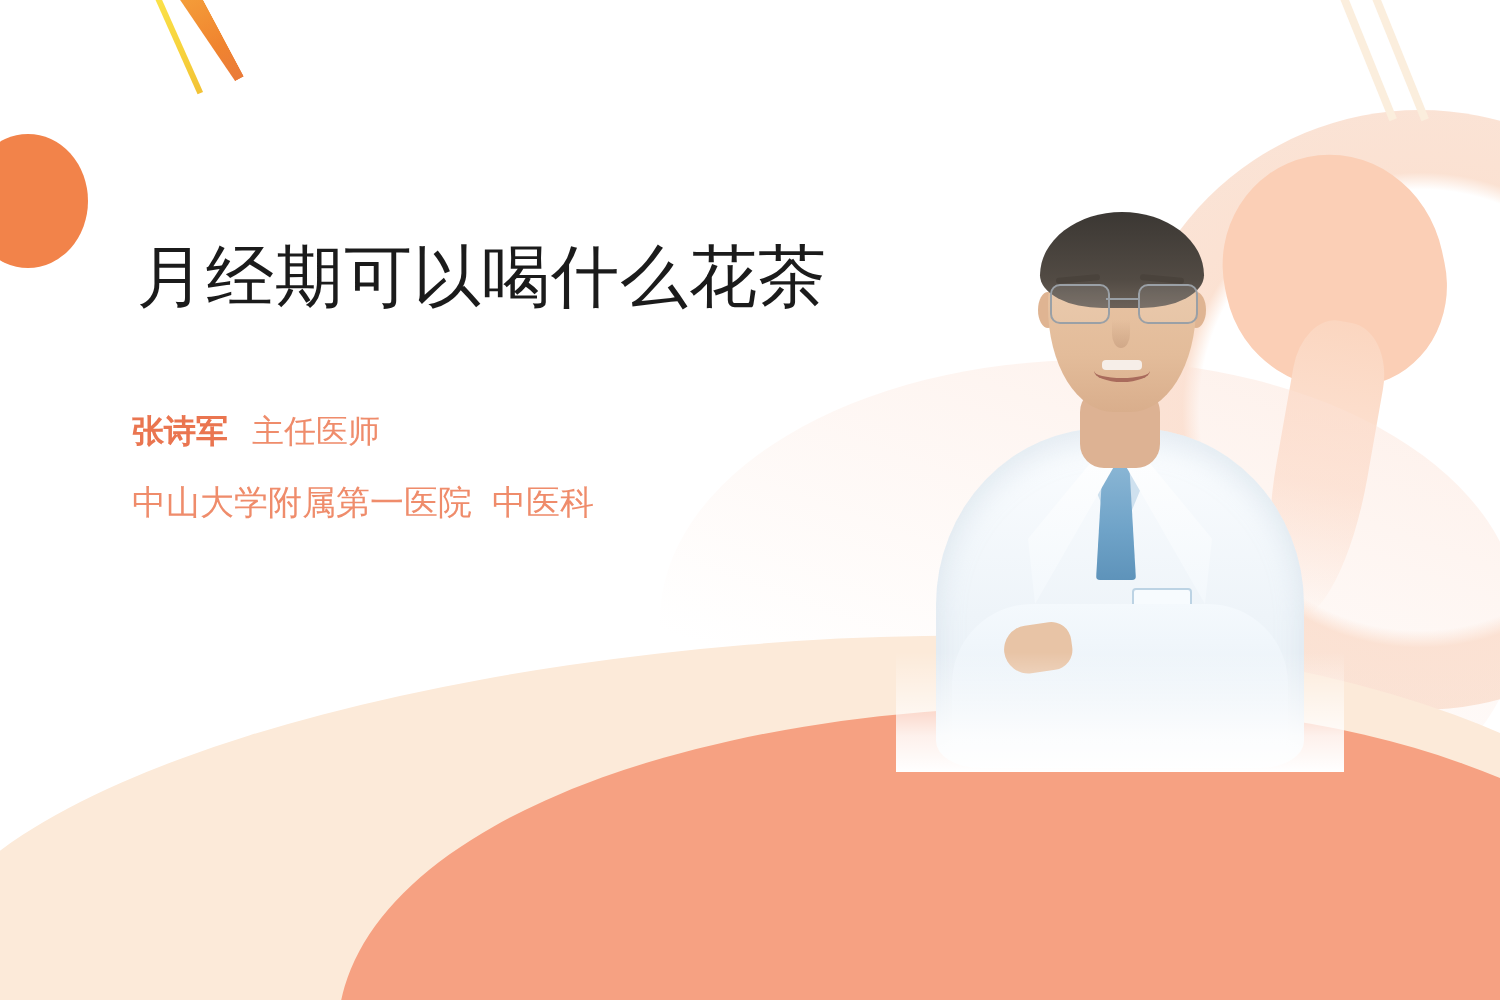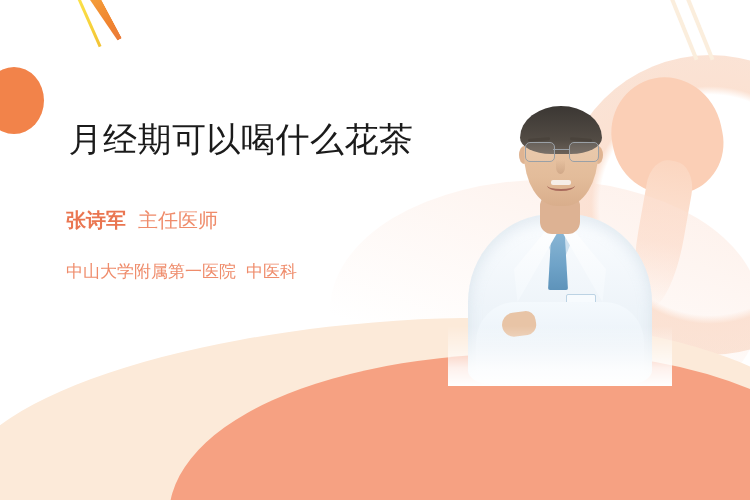--- a/index.html
+++ b/index.html
@@ -408,32 +408,32 @@
     font-size: 34px;
     line-height: 1.26;
     font-weight: 400;
     color: #1b1b1b;
     letter-spacing: .5px;
     white-space: pre-wrap;
     text-align: center;
   }
   .byline {
     margin-top: 44px;
-    font-size: 20px;
+    font-size: 16px;
     line-height: 1.55;
     color: #ef8c6b;
   }
   .doc-name {
     font-weight: 700;
     color: #ea7550;
     margin-right: 12px;
   }
   .doc-title { color: #ef8c6b; }
   .affil {
-    margin-top: 23px;
+    margin-top: 9px;
     font-size: 17px;
     line-height: 1.55;
     color: #ef8c6b;
   }
   .affil-dept { margin-left: 10px; }
 </style>
 </head>
 <body>
 
 <div id="card">

